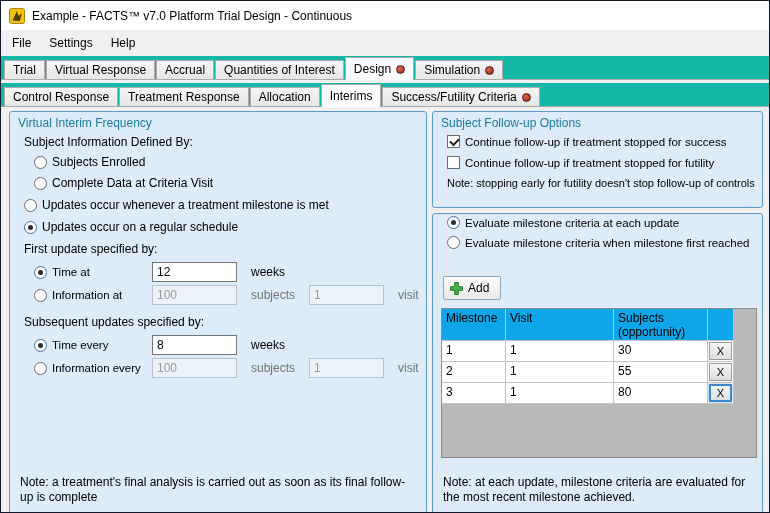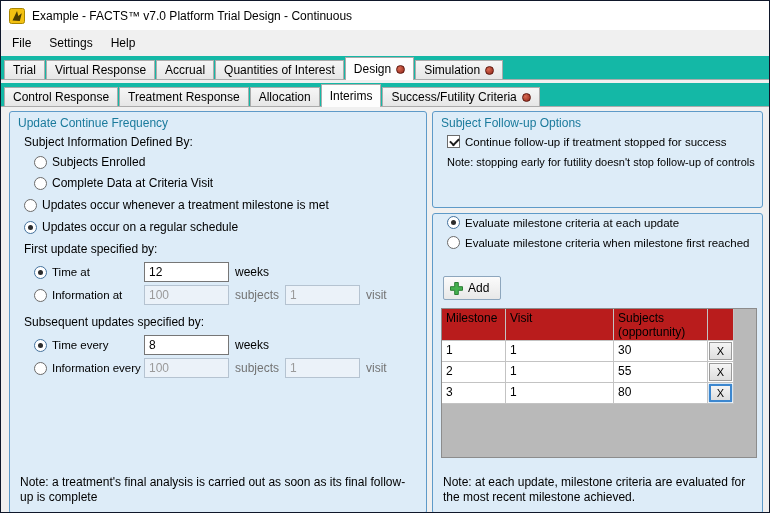--- a/index.html
+++ b/index.html
@@ -42,37 +42,37 @@
                        border-left:2px solid #1c1c1c; border-bottom:2px solid #1c1c1c; transform:rotate(-45deg); }
   .tb { height:20px; border:1px solid #767676; background:#fff; padding:4px 4px; font-family:inherit; font-size:12px; color:#000; }
   .tb[disabled] { background:#ebf2f9; color:#9a9a9a; border-color:#b5c3d1; }
   .w85 { width:85px; } .w75 { width:75px; }
   .dis { color:#737373; }
   .tight { font-size:11.5px; }
   .ml14 { margin-left:14px; } .ml24 { margin-left:24px; }
   .mb7 { margin-bottom:7px; } .mb8 { margin-bottom:8px; } .mb3 { margin-bottom:3px; }
   .mt2 { margin-top:2px; } .mt8 { margin-top:8px; } .mt10 { margin-top:10px; }
   .sec-label { margin-bottom:6px; }
-  .input-row { display:flex; align-items:center; gap:6px; }
+  .input-row { display:flex; align-items:center; gap:14px; }
   .rgroup { display:inline-flex; align-items:center; gap:5px; width:104px; flex:0 0 104px; white-space:nowrap; }
   .rgroup .lbl { font-size:11.5px; }
   .gbox-note { position:absolute; left:10px; right:12px; bottom:7px; line-height:1.3; }
   .oneline { white-space:nowrap; font-size:11px; overflow:hidden; }
   
   .add-btn { position:absolute; left:10px; top:62px; height:24px; display:flex; align-items:center; gap:5px;
              padding:2px 11px 2px 6px; background:linear-gradient(#fbfbfb,#e8e8e8); border:1px solid #8da6bd;
              border-radius:2px; font-family:inherit; font-size:12px; }
   .plus-icon { display:inline-flex; }
   
   .ms-grid { position:absolute; left:8px; top:94px; width:316px; height:150px; background:#b9b9b9; border:1px solid #8c8c8c; }
   .g-row { display:flex; }
   .g-cell { background:#fff; border-right:1px solid #c3c3c3; border-bottom:1px solid #c3c3c3; padding:2px 4px; overflow:hidden; }
   .c1 { width:64px; } .c2 { width:108px; } .c3 { width:94px; }
   .c4 { width:26px; padding:1px; }
-  .g-head .g-cell { height:32px; background:#b91c1c; line-height:1.2; }
+  .g-head .g-cell { height:32px; background:#0ea5e9; line-height:1.2; }
   .g-body .g-cell { height:21px; }
   .xbtn { width:100%; height:100%; display:flex; align-items:center; justify-content:center;
           background:linear-gradient(#f5f5f5,#dedede); border:1px solid #9b9b9b; font-family:inherit; font-size:11px; }
   .xbtn.focused { border:2px solid #3c87cf; box-shadow:0 0 2px #7db2e0; }
 </style>
 </head>
 <body>
 
 <div class="window">
 
@@ -132,21 +132,21 @@
       </div>
     <div class="tab">
         <span>Success/Futility Criteria</span>
         <span class="status-icon"></span>
       </div>
   </div>
 
   <div class="content">
 
     <div class="gbox" id="g-left">
-      <div class="gbox-title">Update Continue Frequency</div>
+      <div class="gbox-title">Virtual Interim Frequency</div>
 
       <div class="sec-label ml14 mt2">Subject Information Defined By:</div>
 
       <div class="ctl-row ml24 mb7">
         <span class="rb"></span>
         <span>Subjects Enrolled</span>
       </div>
       <div class="ctl-row ml24 mb7">
         <span class="rb"></span>
         <span>Complete Data at Criteria Visit</span>
@@ -204,20 +204,24 @@
       </div>
 
       <div class="gbox-note">Note: a treatment's final analysis is carried out as soon as its final follow-up is complete</div>
     </div>
 
     <div class="gbox" id="g-rtop">
       <div class="gbox-title">Subject Follow-up Options</div>
       <div class="ctl-row ml14 mt2 mb8">
         <span class="cb checked"></span>
         <span class="tight">Continue follow-up if treatment stopped for success</span>
+      </div>
+      <div class="ctl-row ml14 mb8">
+        <span class="cb"></span>
+        <span class="tight">Continue follow-up if treatment stopped for futility</span>
       </div>
       <div class="ml14 oneline">Note: stopping early for futility doesn't stop follow-up of controls</div>
     </div>
 
     <div class="gbox" id="g-rbot">
       <div class="ctl-row ml14 mt2 mb7">
         <span class="rb checked"></span>
         <span class="tight">Evaluate milestone criteria at each update</span>
       </div>
       <div class="ctl-row ml14">

